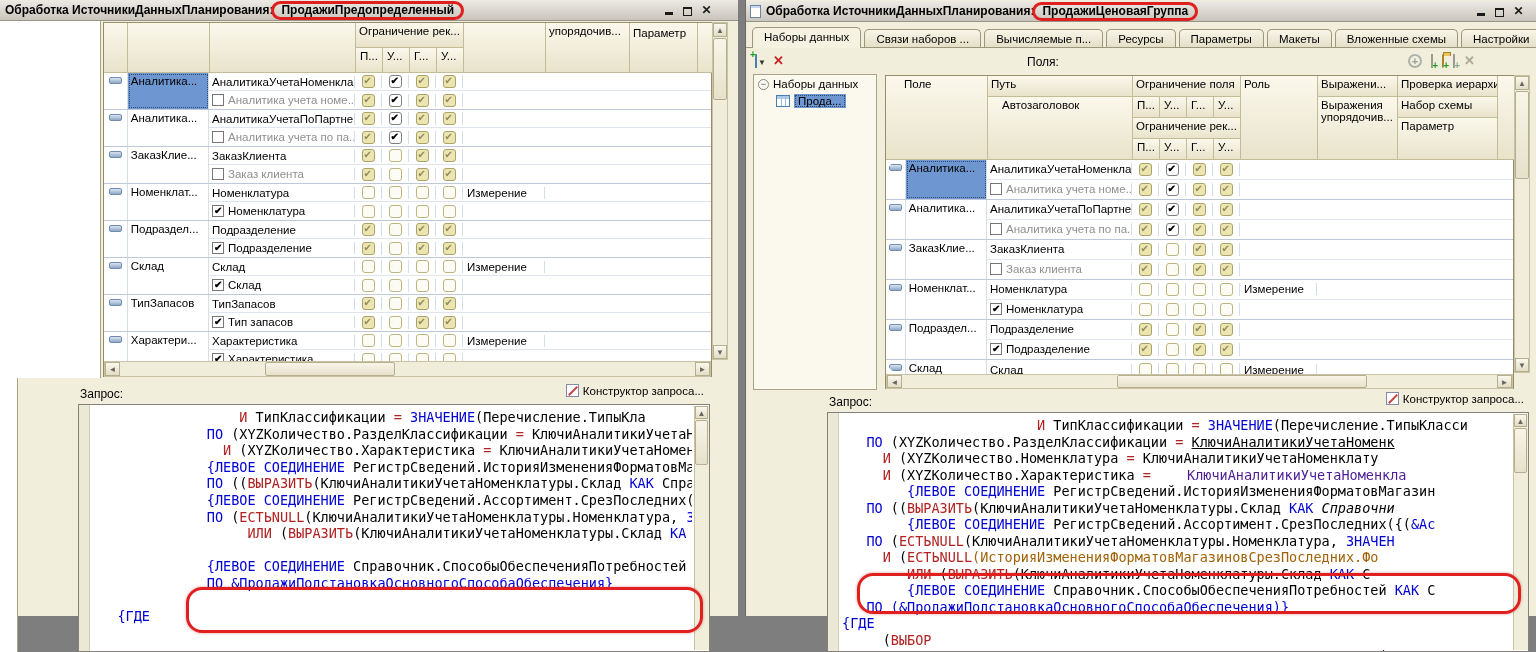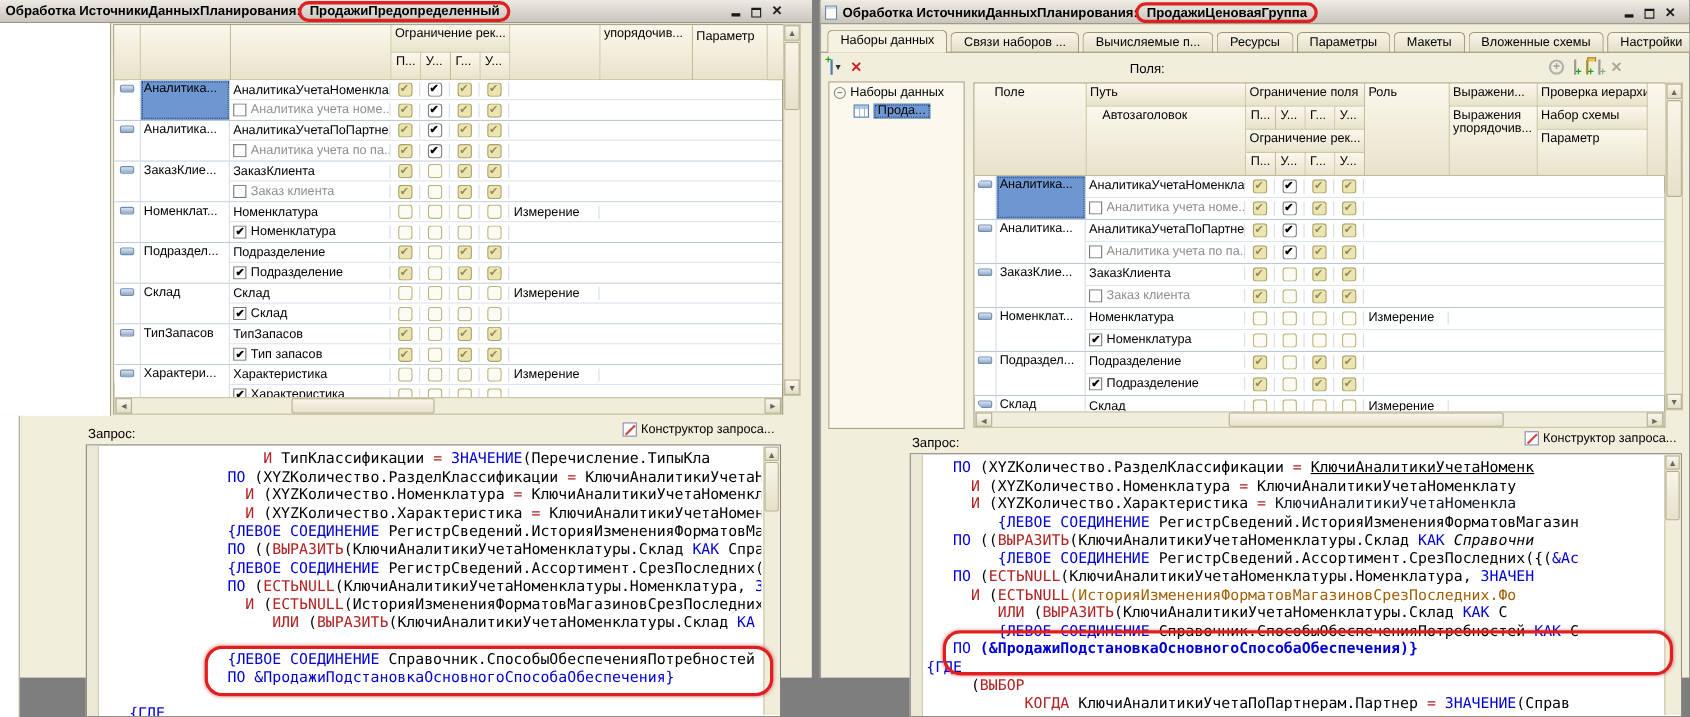--- a/index.html
+++ b/index.html
@@ -557,27 +557,25 @@
     <div class="qlabel" style="left:80px;top:387px;">Запрос:</div>
     <div class="qbuilder" style="right:34px;top:384px;">
       <span class="qb-icon"></span>
       <span>Конструктор запроса...</span>
     </div>
     <div class="qbox" style="left:78px;top:404px;width:632px;height:248px;">
       <div class="qgutter"></div>
       <div class="qtext" id="lw-query">
           <div class="qline">                  <span style="color: rgb(178, 34, 34);">И </span><span style="color: rgb(0, 0, 0);">ТипКлассификации </span><span style="color: rgb(178, 34, 34);">= </span><span style="color: rgb(0, 0, 212);">ЗНАЧЕНИЕ</span><span style="color: rgb(0, 0, 0);">(Перечисление.ТипыКла</span></div>
           <div class="qline">              <span style="color: rgb(0, 0, 212);">ПО </span><span style="color: rgb(0, 0, 0);">(XYZКоличество.РазделКлассификации </span><span style="color: rgb(178, 34, 34);">= </span><span style="color: rgb(0, 0, 0);">КлючиАналитикиУчетаНом</span></div>
-          <div class="qline">                <span style="color: rgb(178, 34, 34);">И </span><span style="color: rgb(0, 0, 0);">(XYZКоличество.Номенклатура </span><span style="color: rgb(178, 34, 34);">= </span><span style="color: rgb(0, 0, 0);">КлючиАналитикиУчетаНоменкл</span></div>
           <div class="qline">                <span style="color: rgb(178, 34, 34);">И </span><span style="color: rgb(0, 0, 0);">(XYZКоличество.Характеристика </span><span style="color: rgb(178, 34, 34);">= </span><span style="color: rgb(0, 0, 0);">КлючиАналитикиУчетаНомен</span></div>
           <div class="qline">              <span style="color: rgb(0, 0, 212);">{ЛЕВОЕ СОЕДИНЕНИЕ </span><span style="color: rgb(0, 0, 0);">РегистрСведений.ИсторияИзмененияФорматовМага</span></div>
           <div class="qline">              <span style="color: rgb(0, 0, 212);">ПО </span><span style="color: rgb(0, 0, 0);">((</span><span style="color: rgb(178, 34, 34);">ВЫРАЗИТЬ</span><span style="color: rgb(0, 0, 0);">(КлючиАналитикиУчетаНоменклатуры.Склад </span><span style="color: rgb(0, 0, 212);">КАК </span><span style="color: rgb(0, 0, 0);">Справо</span></div>
           <div class="qline">              <span style="color: rgb(0, 0, 212);">{ЛЕВОЕ СОЕДИНЕНИЕ </span><span style="color: rgb(0, 0, 0);">РегистрСведений.Ассортимент.СрезПоследних({(</span></div>
           <div class="qline">              <span style="color: rgb(0, 0, 212);">ПО </span><span style="color: rgb(0, 0, 0);">(</span><span style="color: rgb(178, 34, 34);">ЕСТЬNULL</span><span style="color: rgb(0, 0, 0);">(КлючиАналитикиУчетаНоменклатуры.Номенклатура, </span><span style="color: rgb(0, 0, 212);">ЗНА</span></div>
-          <div class="qline">                <span style="color: rgb(178, 34, 34);">И </span><span style="color: rgb(0, 0, 0);">(</span><span style="color: rgb(178, 34, 34);">ЕСТЬNULL</span><span style="color: rgb(0, 0, 0);">(ИсторияИзмененияФорматовМагазиновСрезПоследних</span></div>
           <div class="qline">                   <span style="color: rgb(178, 34, 34);">ИЛИ </span><span style="color: rgb(0, 0, 0);">(</span><span style="color: rgb(178, 34, 34);">ВЫРАЗИТЬ</span><span style="color: rgb(0, 0, 0);">(КлючиАналитикиУчетаНоменклатуры.Склад </span><span style="color: rgb(0, 0, 212);">КА</span></div>
           <div class="qline">&nbsp;</div>
           <div class="qline">              <span style="color: rgb(0, 0, 212);">{ЛЕВОЕ СОЕДИНЕНИЕ </span><span style="color: rgb(0, 0, 0);">Справочник.СпособыОбеспеченияПотребностей </span></div>
           <div class="qline">              <span style="color: rgb(0, 0, 212);">ПО </span><span style="color: rgb(0, 0, 212);">&amp;ПродажиПодстановкаОсновногоСпособаОбеспечения}</span></div>
           <div class="qline">&nbsp;</div>
           <div class="qline">   <span style="color: rgb(0, 0, 212);">{ГДЕ</span></div>
         </div>
       <div class="qvscroll" style="right:0;">
         <span class="sb-btn" style="left:0;top:0;width:13px;height:13px;">▲</span>
         <span class="sb-thumb" style="left:0;top:14px;width:13px;height:45px;"></span>
@@ -952,31 +950,32 @@
     </div>
 
     <div class="qlabel" style="left:83px;top:395px;">Запрос:</div>
     <div class="qbuilder" style="right:12px;top:392px;">
       <span class="qb-icon"></span>
       <span>Конструктор запроса...</span>
     </div>
     <div class="qbox" style="left:81px;top:412px;width:702px;height:240px;">
       <div class="qgutter"></div>
       <div class="qtext" id="rw-query">
+          <div class="qline">                        <span style="color: rgb(178, 34, 34);">И </span><span style="color: rgb(0, 0, 0);">ТипКлассификации </span><span style="color: rgb(178, 34, 34);">= </span><span style="color: rgb(0, 0, 212);">ЗНАЧЕНИЕ</span><span style="color: rgb(0, 0, 0);">(Перечисление.ТипыКласси</span></div>
           <div class="qline">   <span style="color: rgb(0, 0, 212);">ПО </span><span style="color: rgb(0, 0, 0);">(XYZКоличество.РазделКлассификации </span><span style="color: rgb(178, 34, 34);">= </span><span style="color: rgb(0, 0, 0); text-decoration: underline;">КлючиАналитикиУчетаНоменк</span></div>
           <div class="qline">     <span style="color: rgb(178, 34, 34);">И </span><span style="color: rgb(0, 0, 0);">(XYZКоличество.Номенклатура </span><span style="color: rgb(178, 34, 34);">= </span><span style="color: rgb(0, 0, 0);">КлючиАналитикиУчетаНоменклату</span></div>
-          <div class="qline">     <span style="color: rgb(178, 34, 34);">И </span><span style="color: rgb(0, 0, 0);">(XYZКоличество.Характеристика </span><span style="color: rgb(178, 34, 34);">= </span><span style="color: #0f172a;">КлючиАналитикиУчетаНоменкла</span></div>
+          <div class="qline">     <span style="color: rgb(178, 34, 34);">И </span><span style="color: rgb(0, 0, 0);">(XYZКоличество.Характеристика </span><span style="color: rgb(178, 34, 34);">= </span><span style="color: #4c1d95; margin-left: 28px;">КлючиАналитикиУчетаНоменкла</span></div>
           <div class="qline">        <span style="color: rgb(0, 0, 212);">{ЛЕВОЕ СОЕДИНЕНИЕ </span><span style="color: rgb(0, 0, 0);">РегистрСведений.ИсторияИзмененияФорматовМагазин</span></div>
           <div class="qline">   <span style="color: rgb(0, 0, 212);">ПО </span><span style="color: rgb(0, 0, 0);">((</span><span style="color: rgb(178, 34, 34);">ВЫРАЗИТЬ</span><span style="color: rgb(0, 0, 0);">(КлючиАналитикиУчетаНоменклатуры.Склад </span><span style="color: rgb(0, 0, 212);">КАК </span><span style="color: rgb(0, 0, 0); font-style: italic;">Справочни</span></div>
           <div class="qline">        <span style="color: rgb(0, 0, 212);">{ЛЕВОЕ СОЕДИНЕНИЕ </span><span style="color: rgb(0, 0, 0);">РегистрСведений.Ассортимент.СрезПоследних({(</span><span style="color: rgb(0, 0, 212);">&amp;Ас</span></div>
           <div class="qline">   <span style="color: rgb(0, 0, 212);">ПО </span><span style="color: rgb(0, 0, 0);">(</span><span style="color: rgb(178, 34, 34);">ЕСТЬNULL</span><span style="color: rgb(0, 0, 0);">(КлючиАналитикиУчетаНоменклатуры.Номенклатура, </span><span style="color: rgb(0, 0, 212);">ЗНАЧЕН</span></div>
           <div class="qline">     <span style="color: rgb(178, 34, 34);">И </span><span style="color: rgb(0, 0, 0);">(</span><span style="color: rgb(178, 34, 34);">ЕСТЬNULL</span><span style="color: #a16207;">(ИсторияИзмененияФорматовМагазиновСрезПоследних.Фо</span></div>
           <div class="qline">        <span style="color: rgb(178, 34, 34);">ИЛИ </span><span style="color: rgb(0, 0, 0);">(</span><span style="color: rgb(178, 34, 34);">ВЫРАЗИТЬ</span><span style="color: rgb(0, 0, 0);">(КлючиАналитикиУчетаНоменклатуры.Склад </span><span style="color: rgb(0, 0, 212);">КАК </span><span style="color: rgb(0, 0, 0);">С</span></div>
           <div class="qline">        <span style="color: rgb(0, 0, 212);">{ЛЕВОЕ СОЕДИНЕНИЕ </span><span style="color: rgb(0, 0, 0);">Справочник.СпособыОбеспеченияПотребностей </span><span style="color: rgb(0, 0, 212);">КАК </span><span style="color: rgb(0, 0, 0);">С</span></div>
-          <div class="qline">   <span style="color: rgb(0, 0, 212);">ПО </span><span style="color: rgb(0, 0, 212); font-weight: bold;">(&amp;ПродажиПодстановкаОсновногоСпособаОбеспечения)}</span></div>
+          <div class="qline">   <span style="color: rgb(0, 0, 212);">ПО </span><span style="color: rgb(0, 0, 212);">(&amp;ПродажиПодстановкаОсновногоСпособаОбеспечения)}</span></div>
           <div class="qline"><span style="color: rgb(0, 0, 212);">{ГДЕ</span></div>
           <div class="qline">     <span style="color: rgb(0, 0, 0);">(</span><span style="color: rgb(178, 34, 34);">ВЫБОР</span></div>
           <div class="qline">           <span style="color: rgb(178, 34, 34);">КОГДА </span><span style="color: rgb(0, 0, 0);">КлючиАналитикиУчетаПоПартнерам.Партнер </span><span style="color: rgb(178, 34, 34);">= </span><span style="color: rgb(0, 0, 212);">ЗНАЧЕНИЕ</span><span style="color: rgb(0, 0, 0);">(Справ</span></div>
         </div>
       <div class="qvscroll" style="right:0;">
         <span class="sb-btn" style="left:0;top:0;width:13px;height:13px;">▲</span>
         <span class="sb-thumb" style="left:0;top:14px;width:13px;height:45px;"></span>
       </div>
     </div>
     <div class="ann-box" style="left:111px;top:573px;width:664px;height:41px;"></div>

